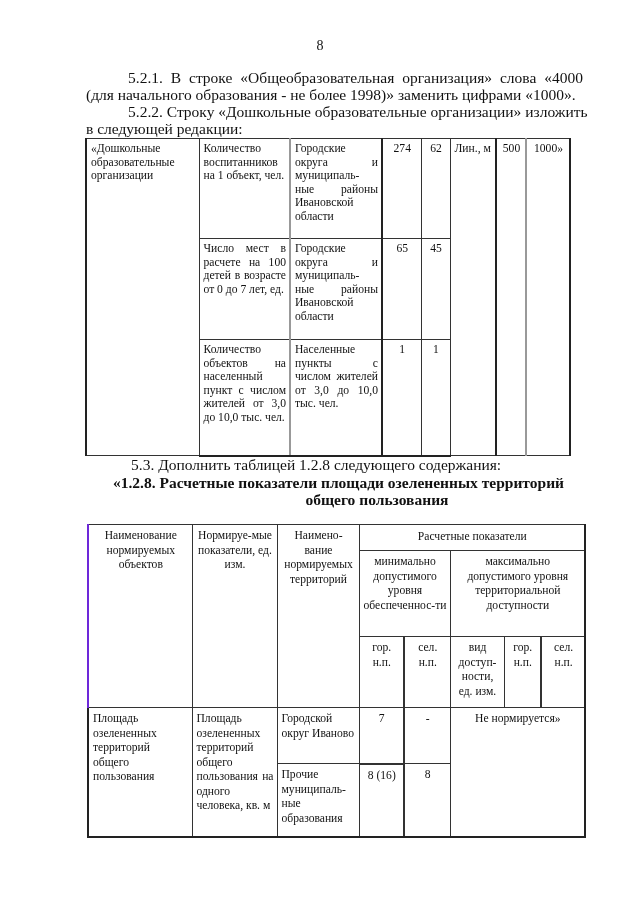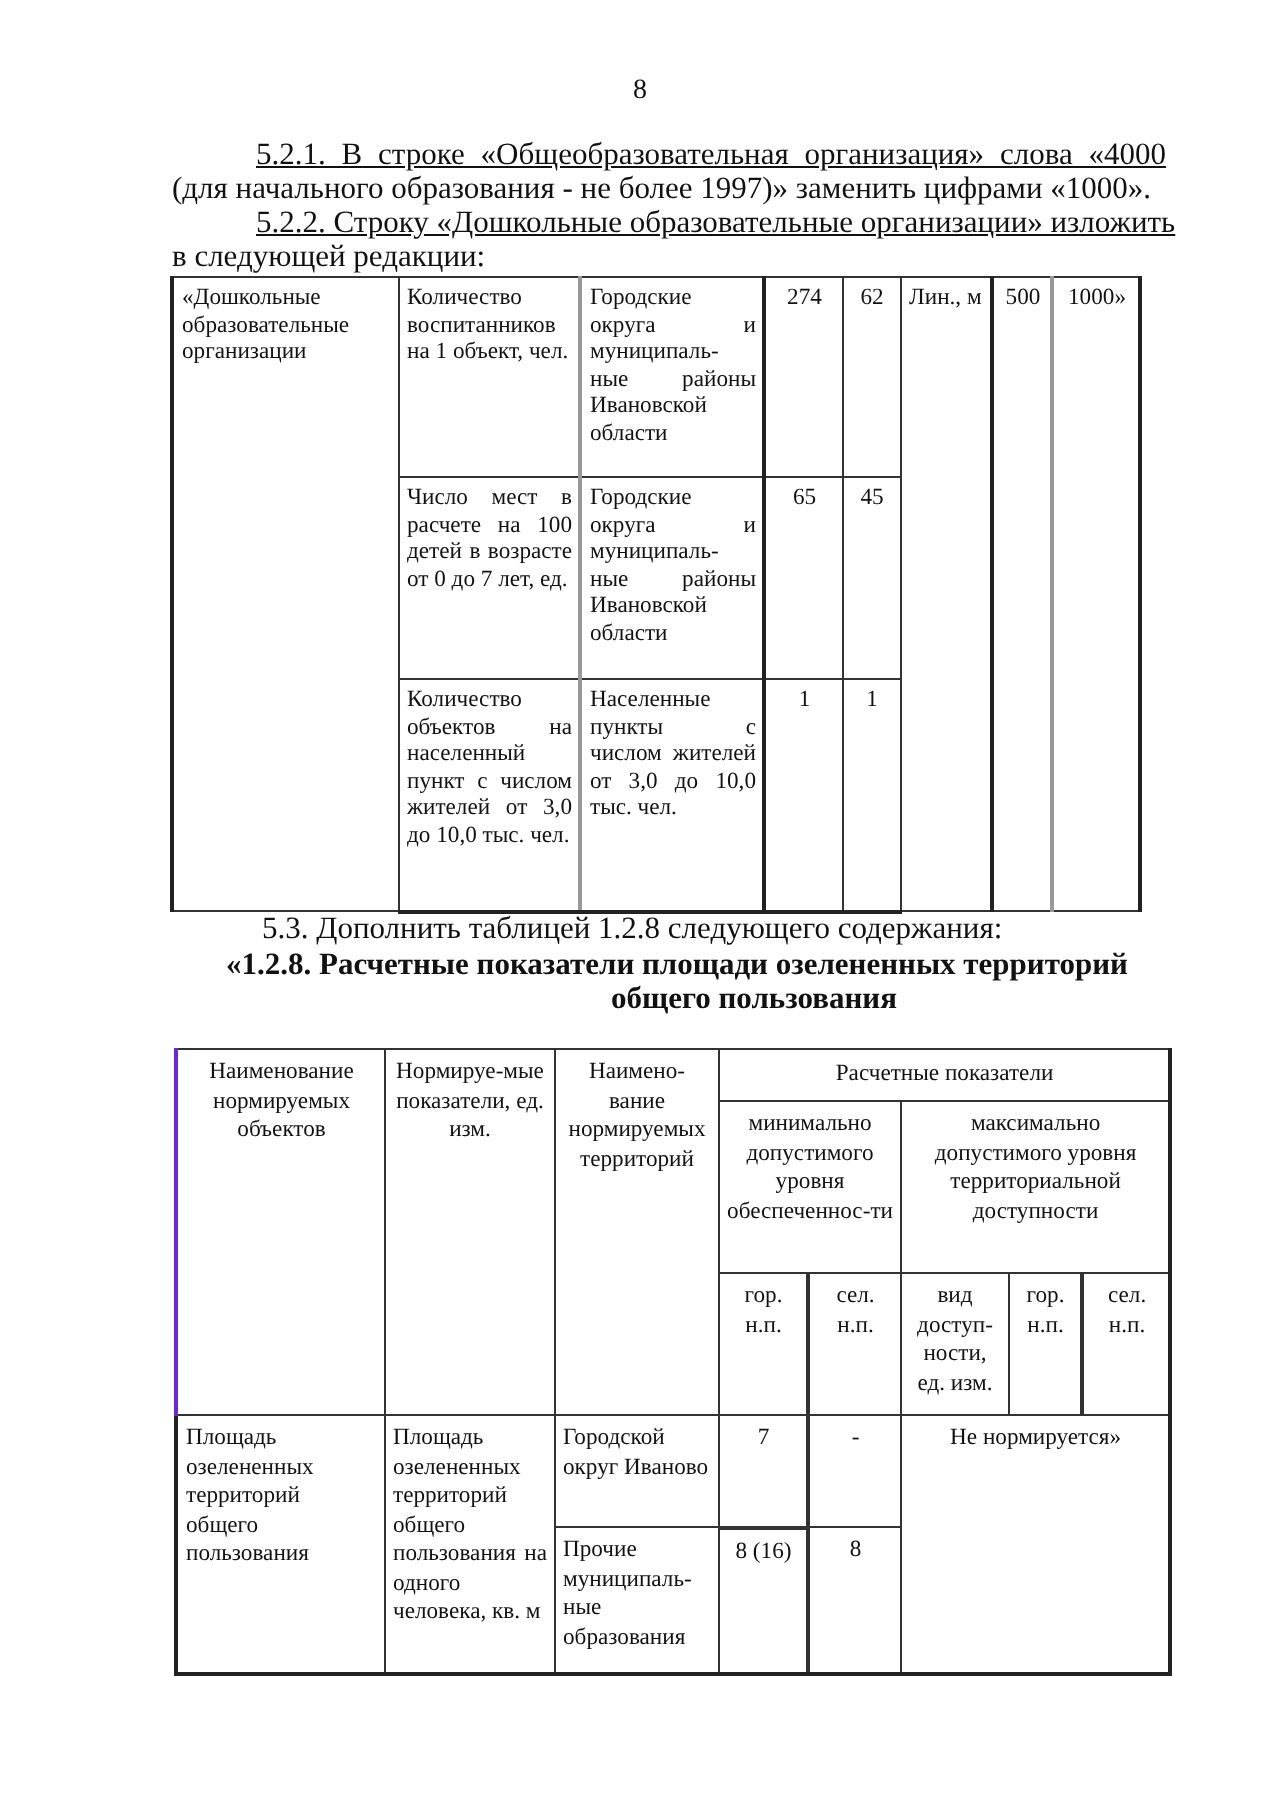--- a/index.html
+++ b/index.html
@@ -3,21 +3,21 @@
   <meta charset="utf-8">
   <style>
     html, body { margin: 0; padding: 0; background: #ffffff; }
     body {
       width: 640px; height: 905px; position: relative; overflow: hidden;
       font-family: "Liberation Serif", "DejaVu Serif", serif; color: #111;
     }
     .abs { position: absolute; }
     .page-num { left: 0; width: 640px; top: 38px; text-align: center; font-size: 14px; }
     .para { font-size: 15.5px; line-height: 17px; white-space: nowrap; }
-    .justify { text-align: justify; text-align-last: justify; text-decoration: underline; }
+    .justify { text-align: justify; text-align-last: justify; }
     .bold { font-weight: bold; }
     .center { text-align: center; }
 
     
     .t1 { position: absolute; border-collapse: collapse; table-layout: fixed; font-size: 11.6px; line-height: 13.6px; }
     .t1 td { border: 1px solid #333; vertical-align: top; padding: 3px 3px 2px 4px; }
     .t1 .outer-left { border-left: 2px solid #222; }
     .t1 .outer-right { border-right: 2px solid #222; }
     .t1 .num { text-align: center; }
     .t1 .jst { text-align: justify; text-align-last: auto; }
@@ -30,21 +30,21 @@
     .t2 .hc { text-align: center; }
     .t2 .thick-l { border-left: 2px solid #333; }
     .t2 .jst { text-align: justify; }
   </style>
 </head>
 <body>
 
 <div class="abs page-num">8</div>
 
 <div class="abs para justify" style="left:128px; width:455px; top:69px;">5.2.1. В строке «Общеобразовательная организация» слова «4000</div>
-<div class="abs para" style="left:86px; top:86px;">(для начального образования - не более 1997)» заменить цифрами «1000».</div>
+<div class="abs para" style="left:86px; top:86px;">(для начального образования - не более 1998)» заменить цифрами «1000».</div>
 <div class="abs para justify" style="left:128px; width:455px; top:103px;">5.2.2. Строку «Дошкольные образовательные организации» изложить</div>
 <div class="abs para" style="left:86px; top:120px;">в следующей редакции:</div>
 
 <table class="t1" style="left:85px; top:138px; width:484px;">
   <colgroup>
     <col style="width:113px">
       <col style="width:91px">
       <col style="width:92px">
       <col style="width:39px">
     <col style="width:29px">

